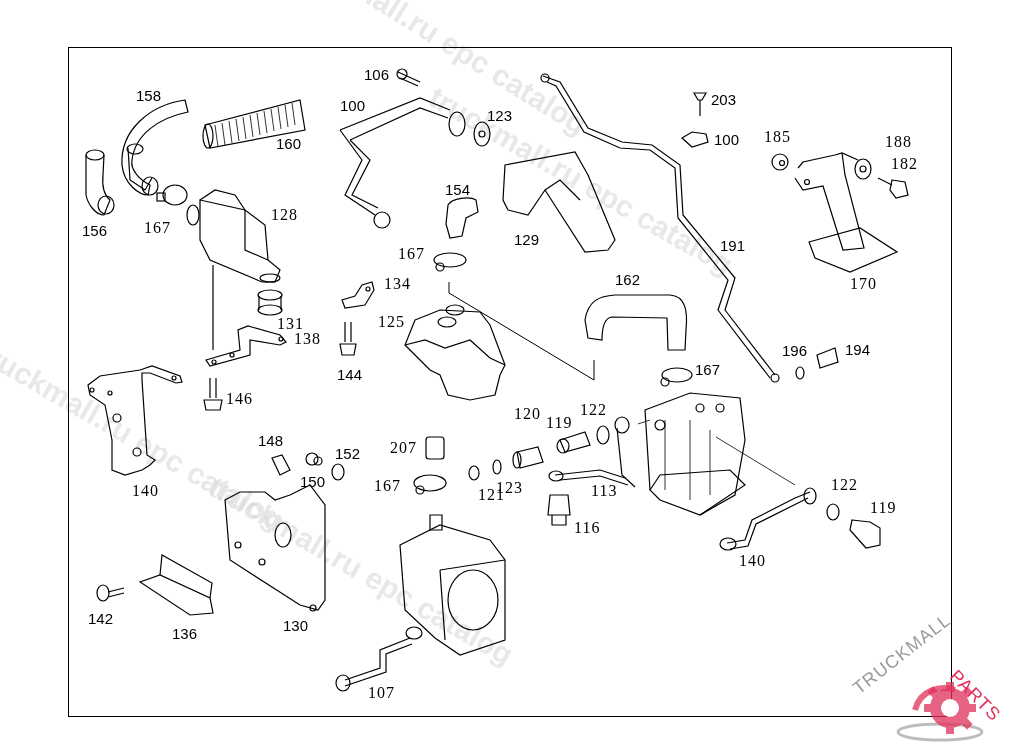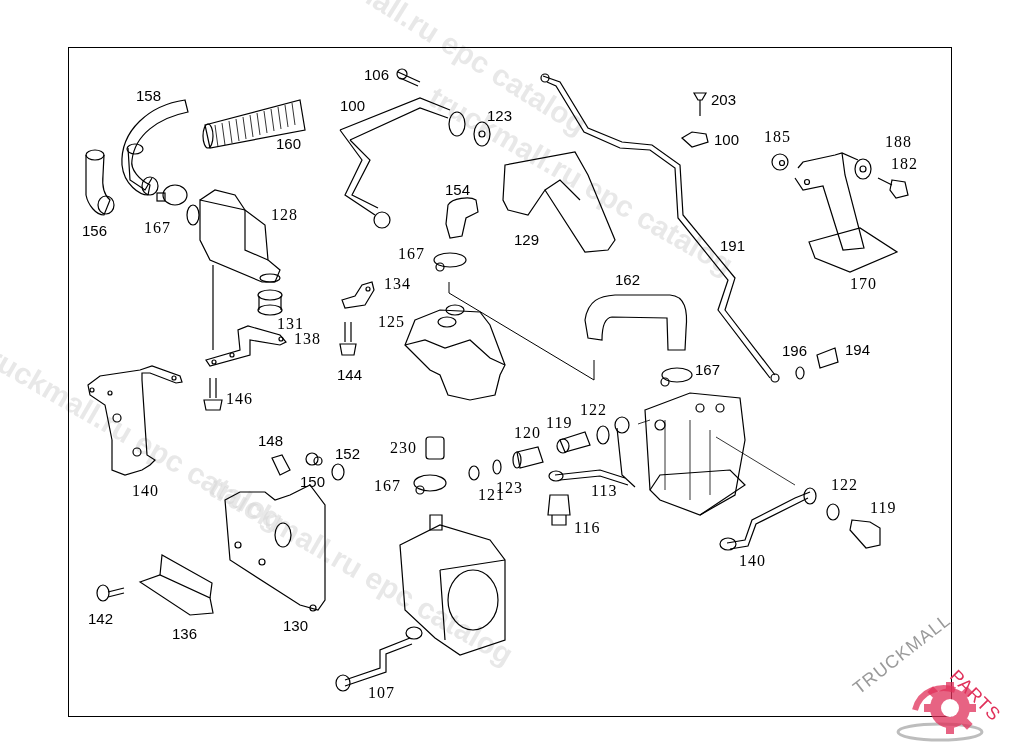--- a/index.html
+++ b/index.html
@@ -312,22 +312,22 @@
   <div class="lbl narrow" style="left:294px;top:331px;">138</div>
   <div class="lbl" style="left:337px;top:367px;">144</div>
   <div class="lbl" style="left:782px;top:343px;">196</div>
   <div class="lbl" style="left:845px;top:342px;">194</div>
   <div class="lbl" style="left:695px;top:362px;">167</div>
   <div class="lbl narrow" style="left:226px;top:391px;">146</div>
   <div class="lbl narrow" style="left:132px;top:483px;">140</div>
   <div class="lbl" style="left:258px;top:433px;">148</div>
   <div class="lbl" style="left:300px;top:426px;margin-top:48px;">150</div>
   <div class="lbl" style="left:335px;top:446px;">152</div>
-  <div class="lbl narrow" style="left:390px;top:440px;">230</div>
-  <div class="lbl narrow" style="left:514px;top:425px;">120</div>
+  <div class="lbl narrow" style="left:390px;top:440px;">207</div>
+  <div class="lbl narrow" style="left:514px;top:406px;">120</div>
   <div class="lbl narrow" style="left:546px;top:415px;">119</div>
   <div class="lbl narrow" style="left:580px;top:402px;">122</div>
   <div class="lbl narrow" style="left:374px;top:478px;">167</div>
   <div class="lbl narrow" style="left:462px;top:487px;margin-left:16px;">121</div>
   <div class="lbl narrow" style="left:496px;top:480px;">123</div>
   <div class="lbl narrow" style="left:591px;top:483px;">113</div>
   <div class="lbl narrow" style="left:574px;top:520px;">116</div>
   <div class="lbl narrow" style="left:831px;top:477px;">122</div>
   <div class="lbl narrow" style="left:870px;top:500px;">119</div>
   <div class="lbl narrow" style="left:739px;top:553px;">140</div>

